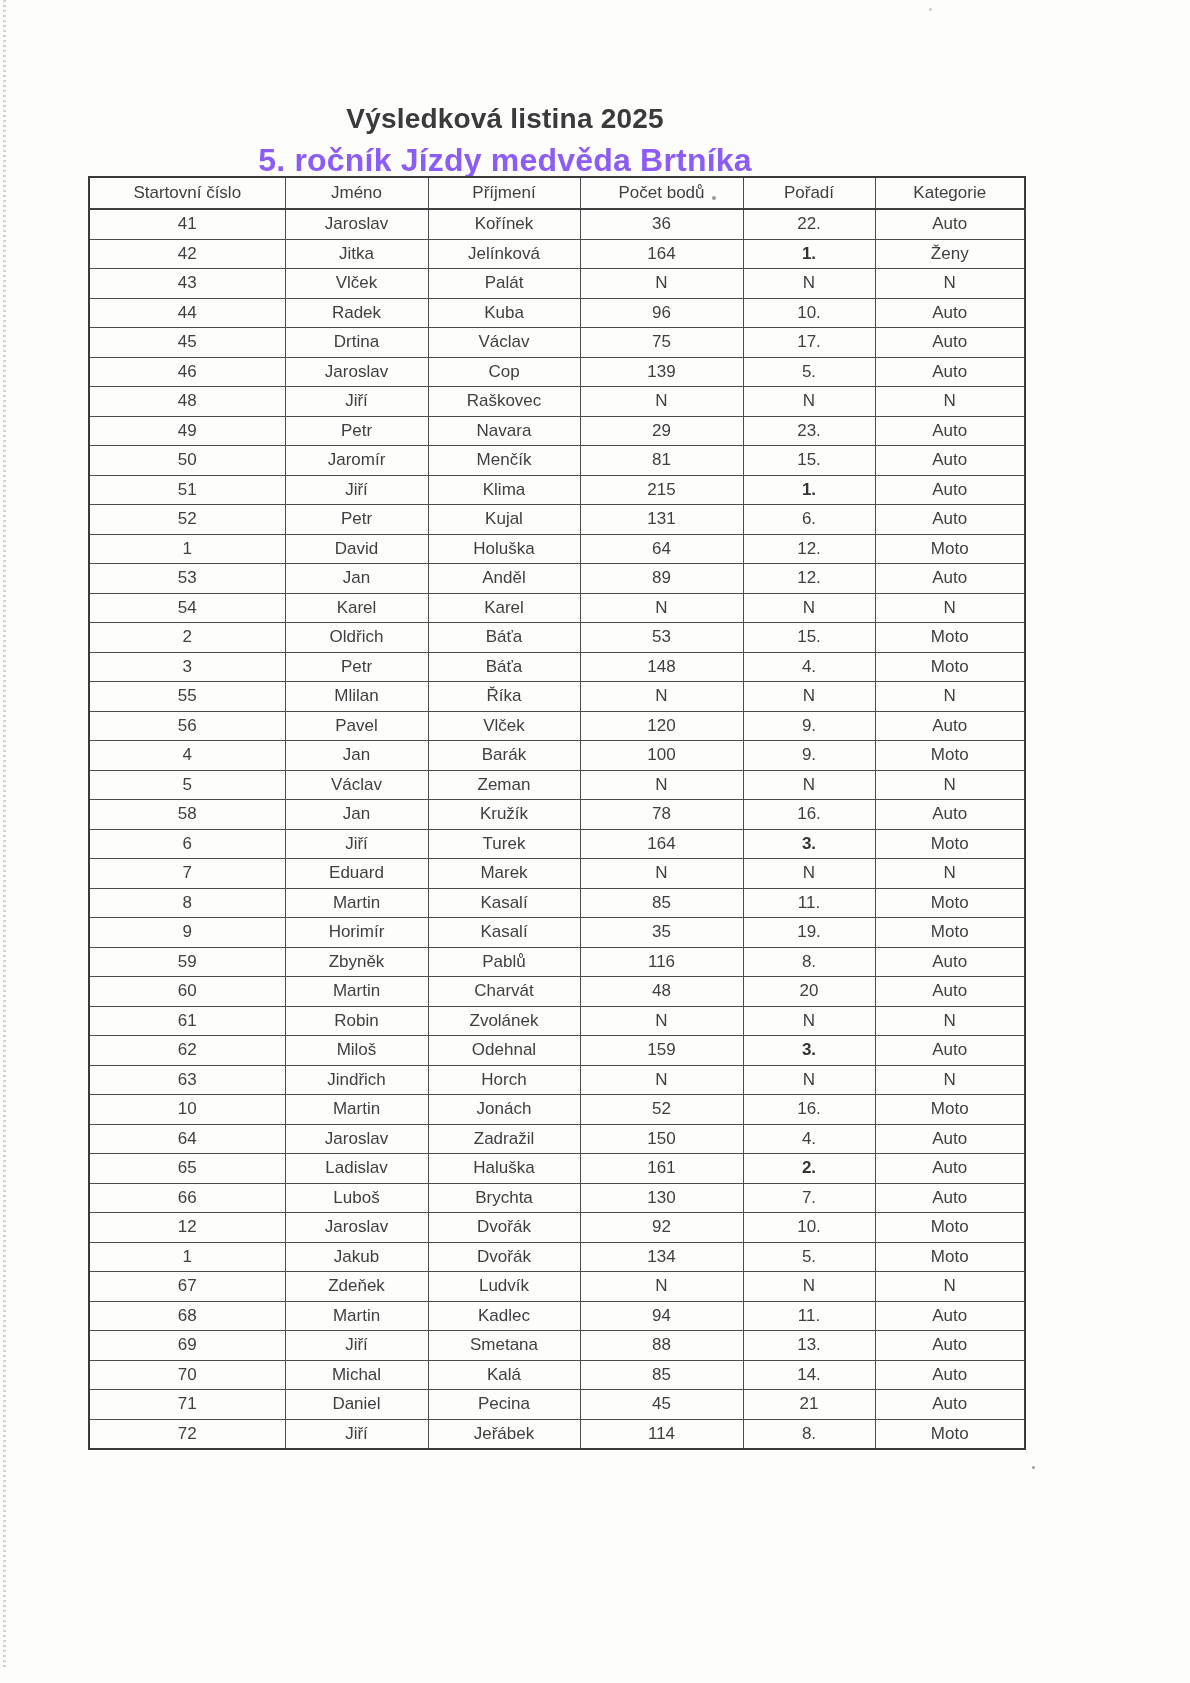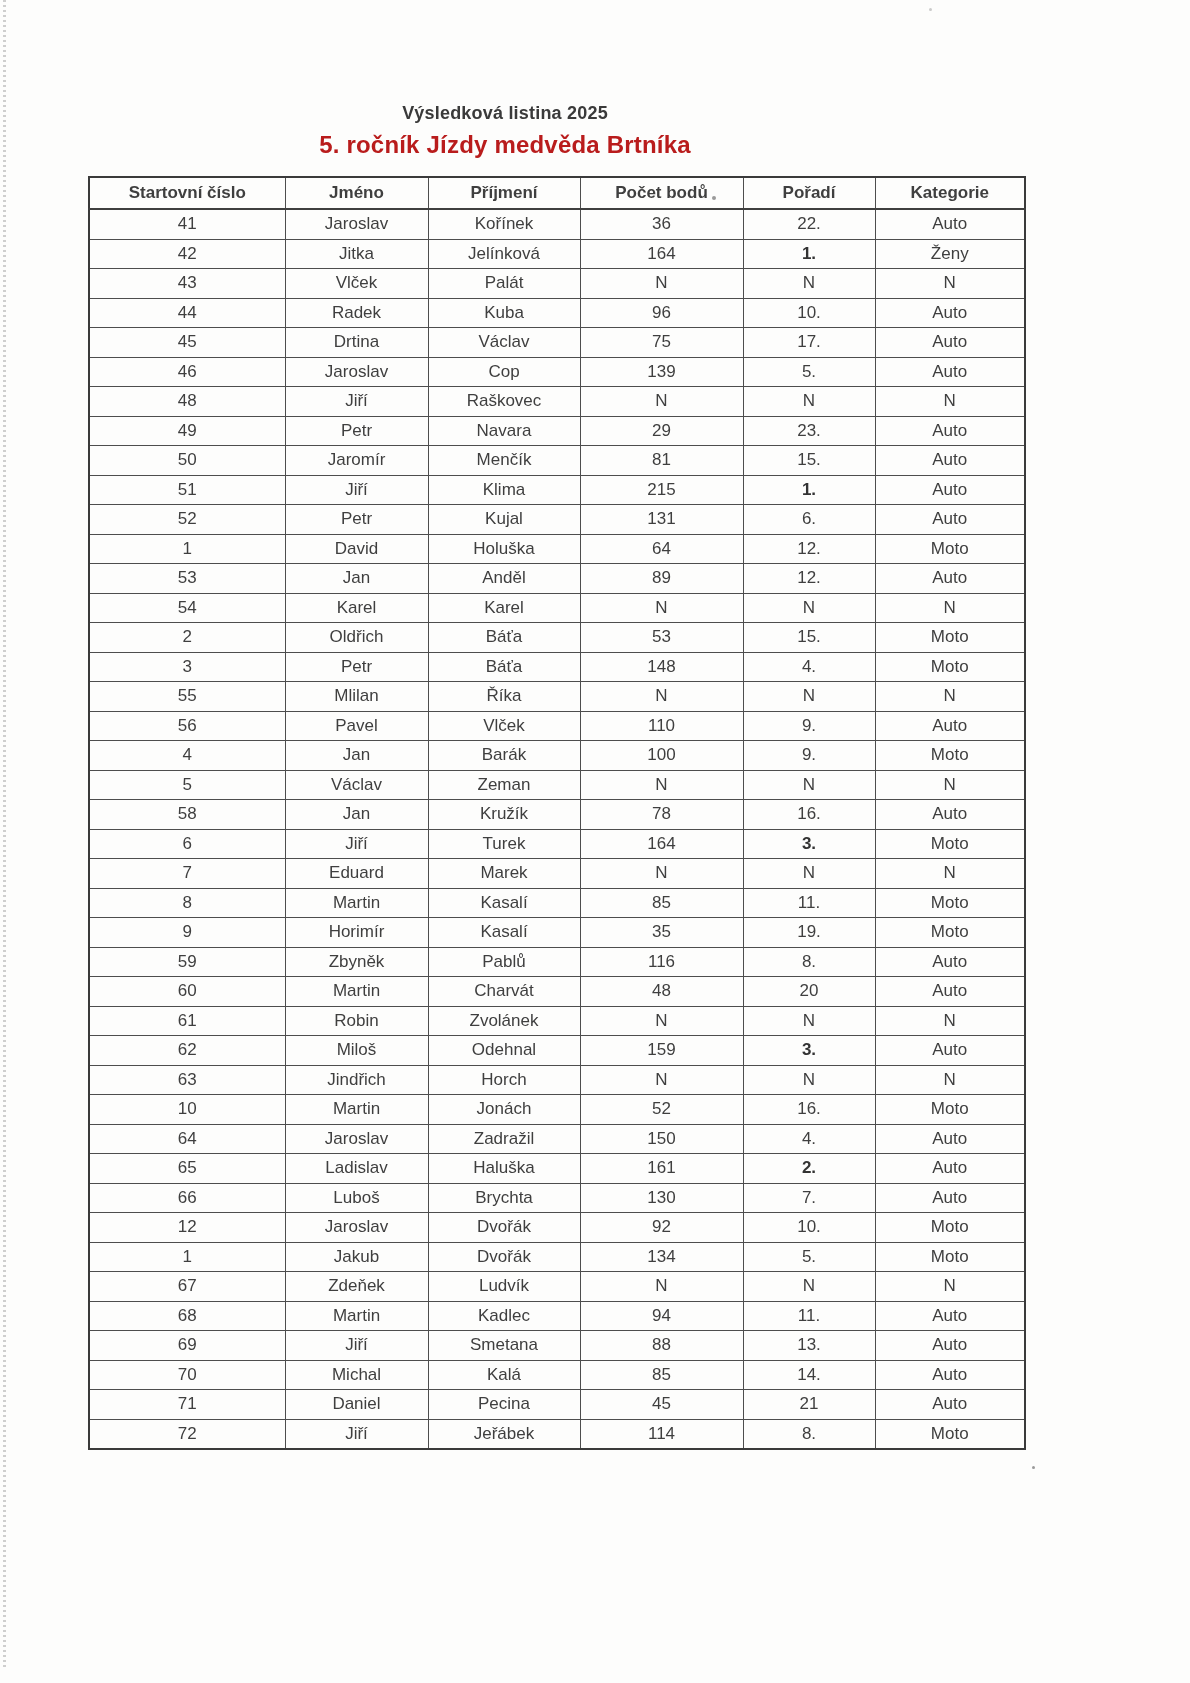--- a/index.html
+++ b/index.html
@@ -30,30 +30,30 @@
     );
   }
   .titles {
     position: absolute;
     top: 103px;
     left: 0;
     width: 1010px;
     text-align: center;
   }
   .title-line1 {
-    font-size: 18px;
+    font-size: 28px;
     font-weight: 700;
     color: #3a3a3a;
     letter-spacing: 0.2px;
     margin: 0 0 7px 0;
   }
   .title-line2 {
-    font-size: 24px;
+    font-size: 32px;
     font-weight: 700;
-    color: #b91c1c;
+    color: #8b5cf6;
     letter-spacing: 0.2px;
     margin: 0;
   }
   table.results {
     position: absolute;
     left: 88px;
     top: 176px;
     width: 936px;
     border-collapse: collapse;
     table-layout: fixed;
@@ -76,21 +76,21 @@
     height: 28.5px;
     line-height: 28.5px;
     white-space: nowrap;
     overflow: hidden;
   }
   table.results th {
     height: 30px;
     line-height: 30px;
     border-top: 2.6px solid #3a3a3a;
     border-bottom: 2px solid #3f3f3f;
-    font-weight: 700;
+    font-weight: 400;
   }
   table.results { border: 2px solid #3a3a3a; }
   table.results td.bold {
     font-weight: 700;
     color: #333333;
   }
   
   .speck {
     position: absolute;
     background: #9a9a9a;
@@ -267,21 +267,21 @@
           <td>Mlilan</td>
           <td>Říka</td>
           <td>N</td>
           <td>N</td>
           <td>N</td>
         </tr>
         <tr>
           <td>56</td>
           <td>Pavel</td>
           <td>Vlček</td>
-          <td>110</td>
+          <td>120</td>
           <td>9.</td>
           <td>Auto</td>
         </tr>
         <tr>
           <td>4</td>
           <td>Jan</td>
           <td>Barák</td>
           <td>100</td>
           <td>9.</td>
           <td>Moto</td>

